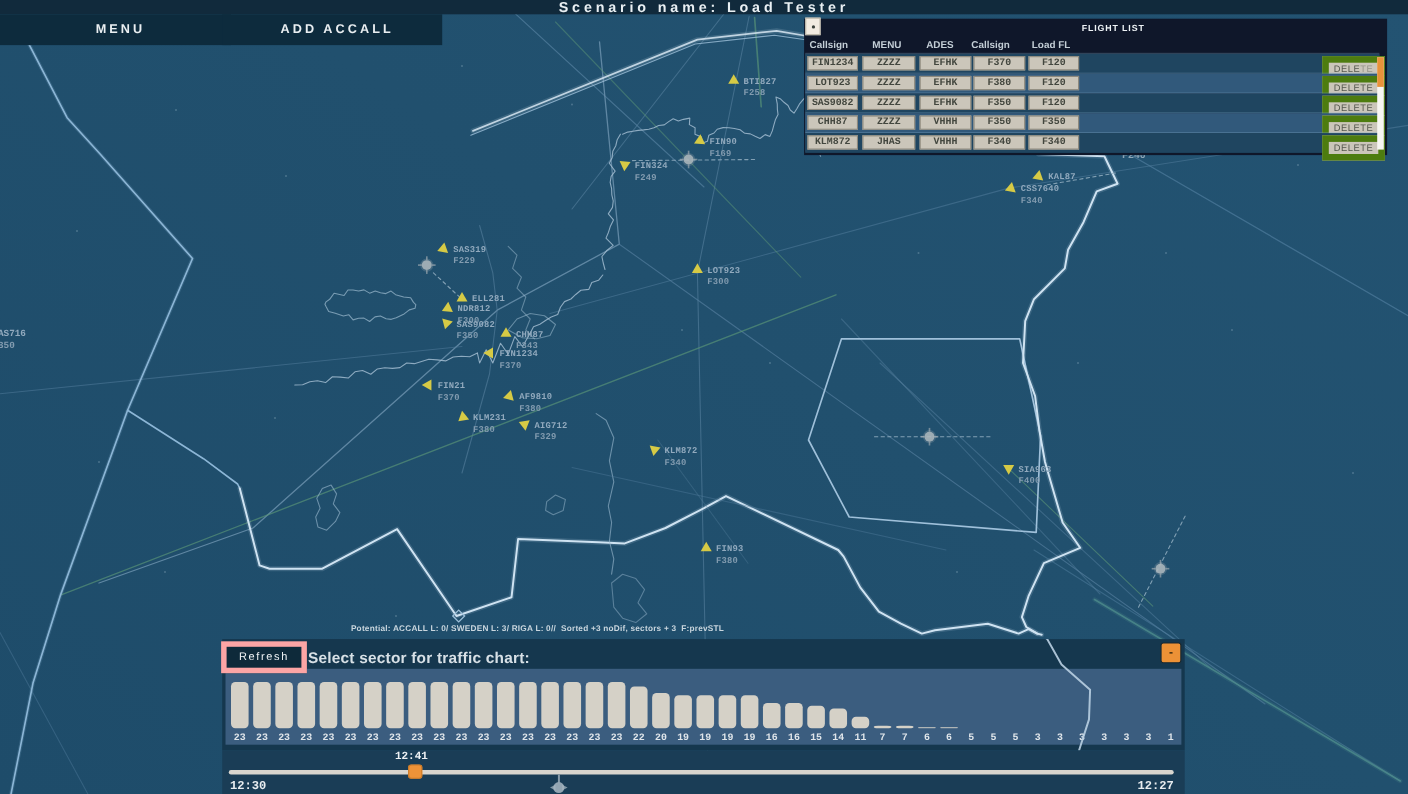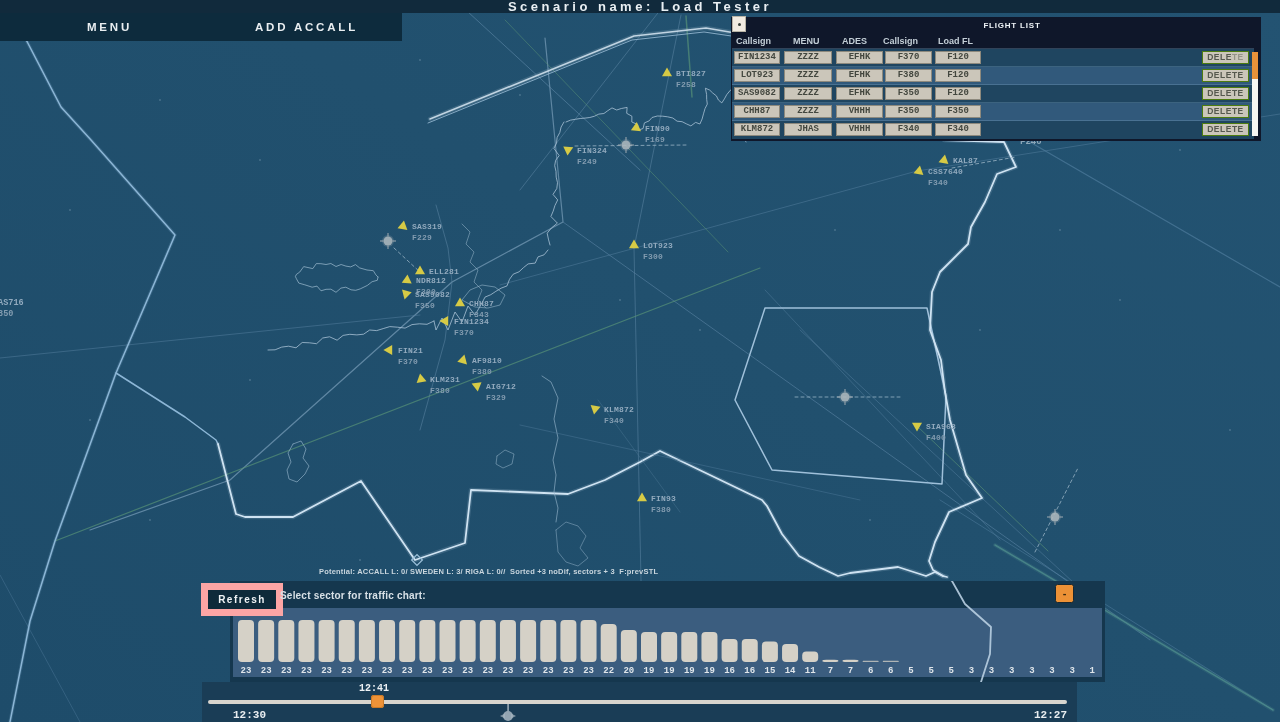--- a/index.html
+++ b/index.html
@@ -24,49 +24,49 @@
   #flmini{left:1px;top:-1px;width:12px;height:14px;background:#f2ebe1;border:1px solid #b9b4a6;}
   #flminidot{left:5px;top:6px;width:3px;height:3px;background:#3a3f3a;border-radius:2px;}
   .colhdr{top:19px;color:#c3ced6;font-size:9px;font-weight:bold;}
   .rowband{left:1px;width:522px;height:18px;box-shadow:0 -1px 0 rgba(130,170,200,0.3);}
   .band-d{background:#1f4560;}
   .band-l{background:#31597b;}
   .cell{position:absolute;height:11px;background:#cbc6ba;border:1px solid #8d897d;
         color:#43473f;font-size:9px;font-weight:bold;text-align:center;line-height:11px;
         font-family:"Liberation Mono",monospace;}
   .delbtn{position:absolute;left:1218px;width:45px;height:11px;background:#cbc6ba;
-          border:1px solid #4d7c0f;color:#55584e;font-size:8.5px;font-weight:bold;
+          border:6px solid #4d7c0f;color:#55584e;font-size:8.5px;font-weight:normal;
           text-align:center;line-height:11px;letter-spacing:0.5px;}
   #flscroll{left:521px;top:35px;width:6px;height:84px;background:#f7f6f2;}
   #flthumb{left:0px;top:0px;width:6px;height:27px;background:#e8923a;}
   
-  #chartpanel{left:202px;top:581px;width:875px;height:101px;background:#15374e;margin-left:28px;}
+  #chartpanel{left:202px;top:581px;width:875px;height:101px;background:#15374e;}
   #mapoverlay{left:202px;top:581px;width:875px;height:141px;z-index:4;pointer-events:none;}
   #ctrlrow{left:202px;top:581px;width:875px;height:29px;z-index:6;}
-  #refreshbtn{left:-1px;top:2px;width:68px;height:19px;background:#0e2a3a;border:7px solid #fca5a5;
-              color:#f0f4f6;font-size:10px;font-weight:bold;letter-spacing:1.5px;
+  #refreshbtn{left:-1px;top:2px;width:68px;height:19px;background:#0e2a3a;border:5px solid #fca5a5;
+              color:#f0f4f6;font-size:10px;font-weight:normal;letter-spacing:1.5px;
               text-align:center;line-height:19px;}
-  #sellabel{left:78px;top:9px;color:#d7e0e6;font-size:10px;font-weight:bold;letter-spacing:0.2px;}
+  #sellabel{left:78px;top:9px;color:#d7e0e6;font-size:14px;font-weight:bold;letter-spacing:0.2px;}
   #dropdown{left:290px;top:5px;width:553px;height:16px;background:#b9c3cb;border-radius:2px;
             color:#33424c;font-size:9px;font-weight:bold;line-height:16px;}
   #ddtext{padding-left:9px;}
   #ddchev{position:absolute;right:10px;top:4px;}
   #minusbtn{left:853px;top:3px;width:17px;height:17px;background:#ec9136;border:1.5px solid #1a2830;border-radius:2.5px;
             color:#3a2a10;font-size:11px;font-weight:bold;text-align:center;line-height:16px;}
   #chartinner{left:3px;top:27px;width:869px;height:69px;background:#3b5d7f;}
   
   #sliderpanel{left:202px;top:682px;width:875px;height:40px;background:#1a3d56;z-index:8;}
   #curtime{left:157px;top:1px;color:#eef2f5;font-size:10px;font-weight:bold;
            font-family:"Liberation Mono",monospace;}
   #track{left:6px;top:18px;width:859px;height:3.5px;background:#d8d5ce;border-radius:2px;}
   #handle{left:169px;top:13px;width:13px;height:13px;background:#ee9338;border-radius:3px;
           box-shadow:inset 0 0 0 1px #c97a28;}
   .timelbl{top:27px;color:#e8edf0;font-size:11px;font-weight:bold;
            font-family:"Liberation Mono",monospace;}
-  #t0{left:7px;margin-left:24px;}
+  #t0{left:7px;}
   #t1{right:10px;}
   #potential{left:319px;top:567px;width:700px;color:#c9d6de;font-size:7.5px;font-weight:bold;letter-spacing:0.2px;}
   #graysym{left:498px;top:704px;width:20px;height:19px;z-index:30;}
 </style>
 </head>
 <body>
 <svg id="map" class="abs" style="left:0;top:0" width="1280" height="722" viewBox="0 0 1280 722">
     <polyline points="455,0 640,170" fill="none" stroke="#56809f" stroke-width="1" opacity="0.7" stroke-linejoin="round" stroke-linecap="round"></polyline>
     <polyline points="668,0 520,190" fill="none" stroke="#56809f" stroke-width="1" opacity="0.6" stroke-linejoin="round" stroke-linecap="round"></polyline>
     <polyline points="545,38 563,222 452,282 230,480 90,530" fill="none" stroke="#6f95b0" stroke-width="1.2" opacity="0.8" stroke-linejoin="round" stroke-linecap="round"></polyline>

